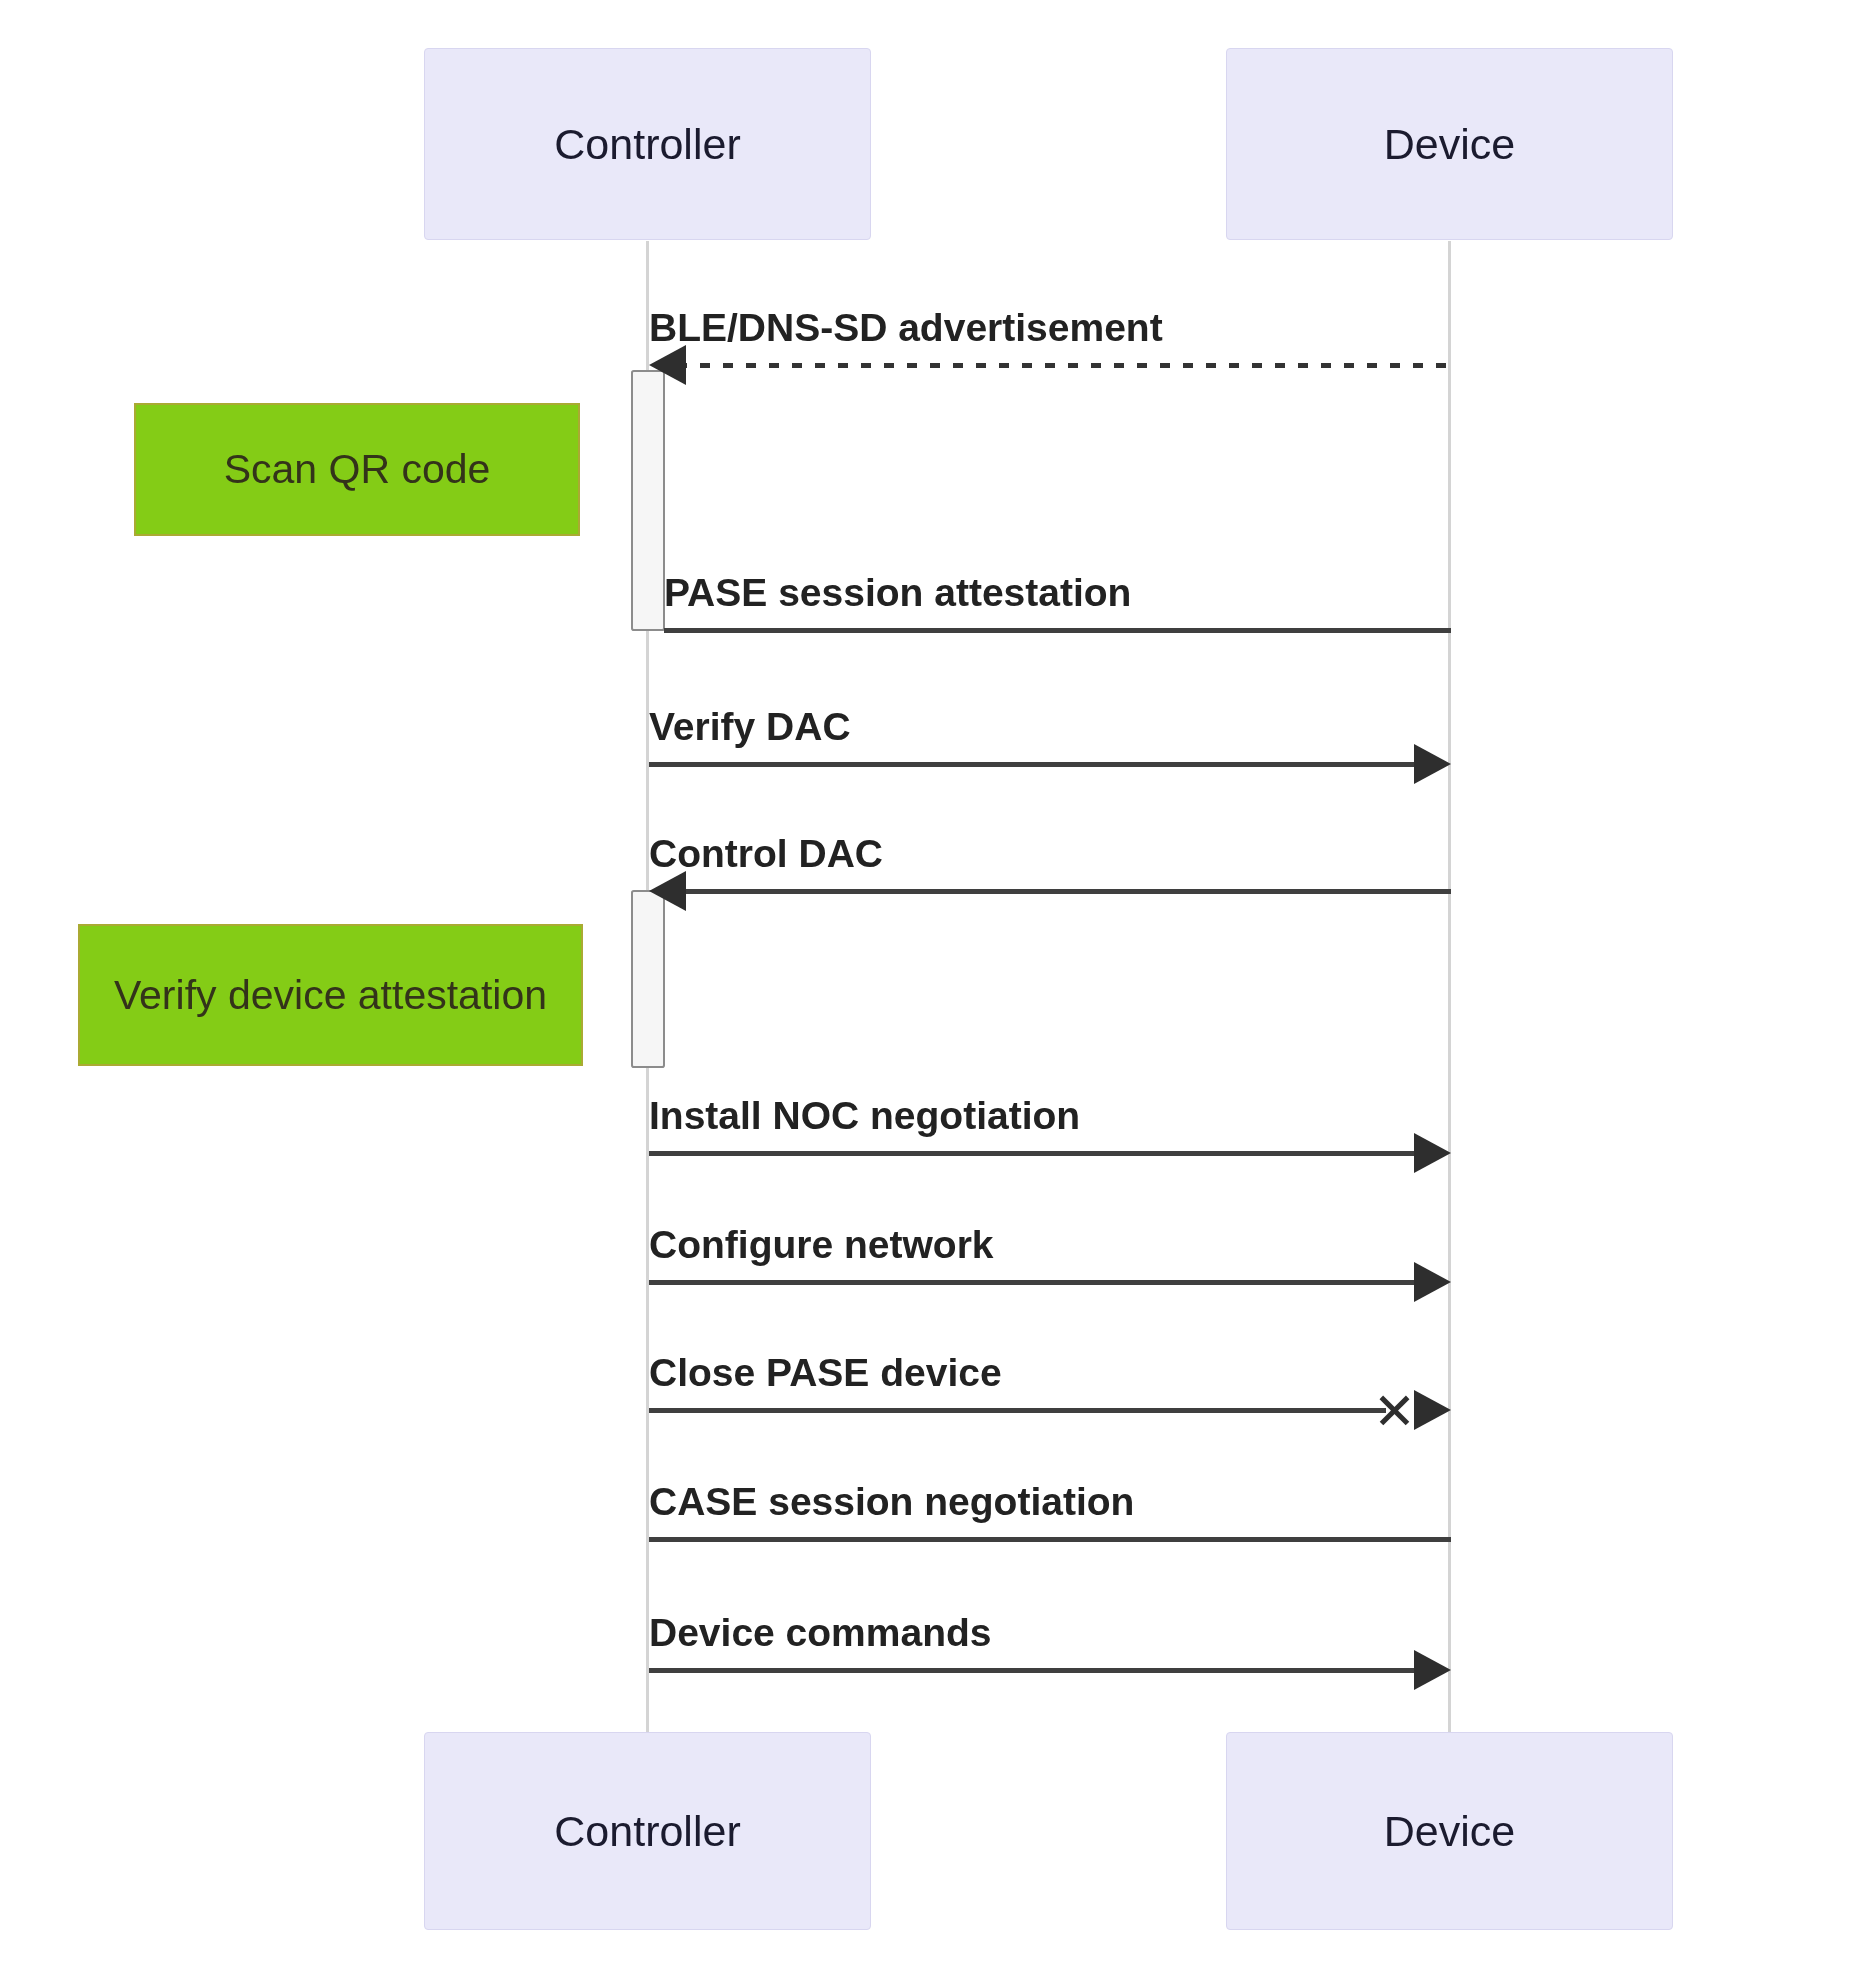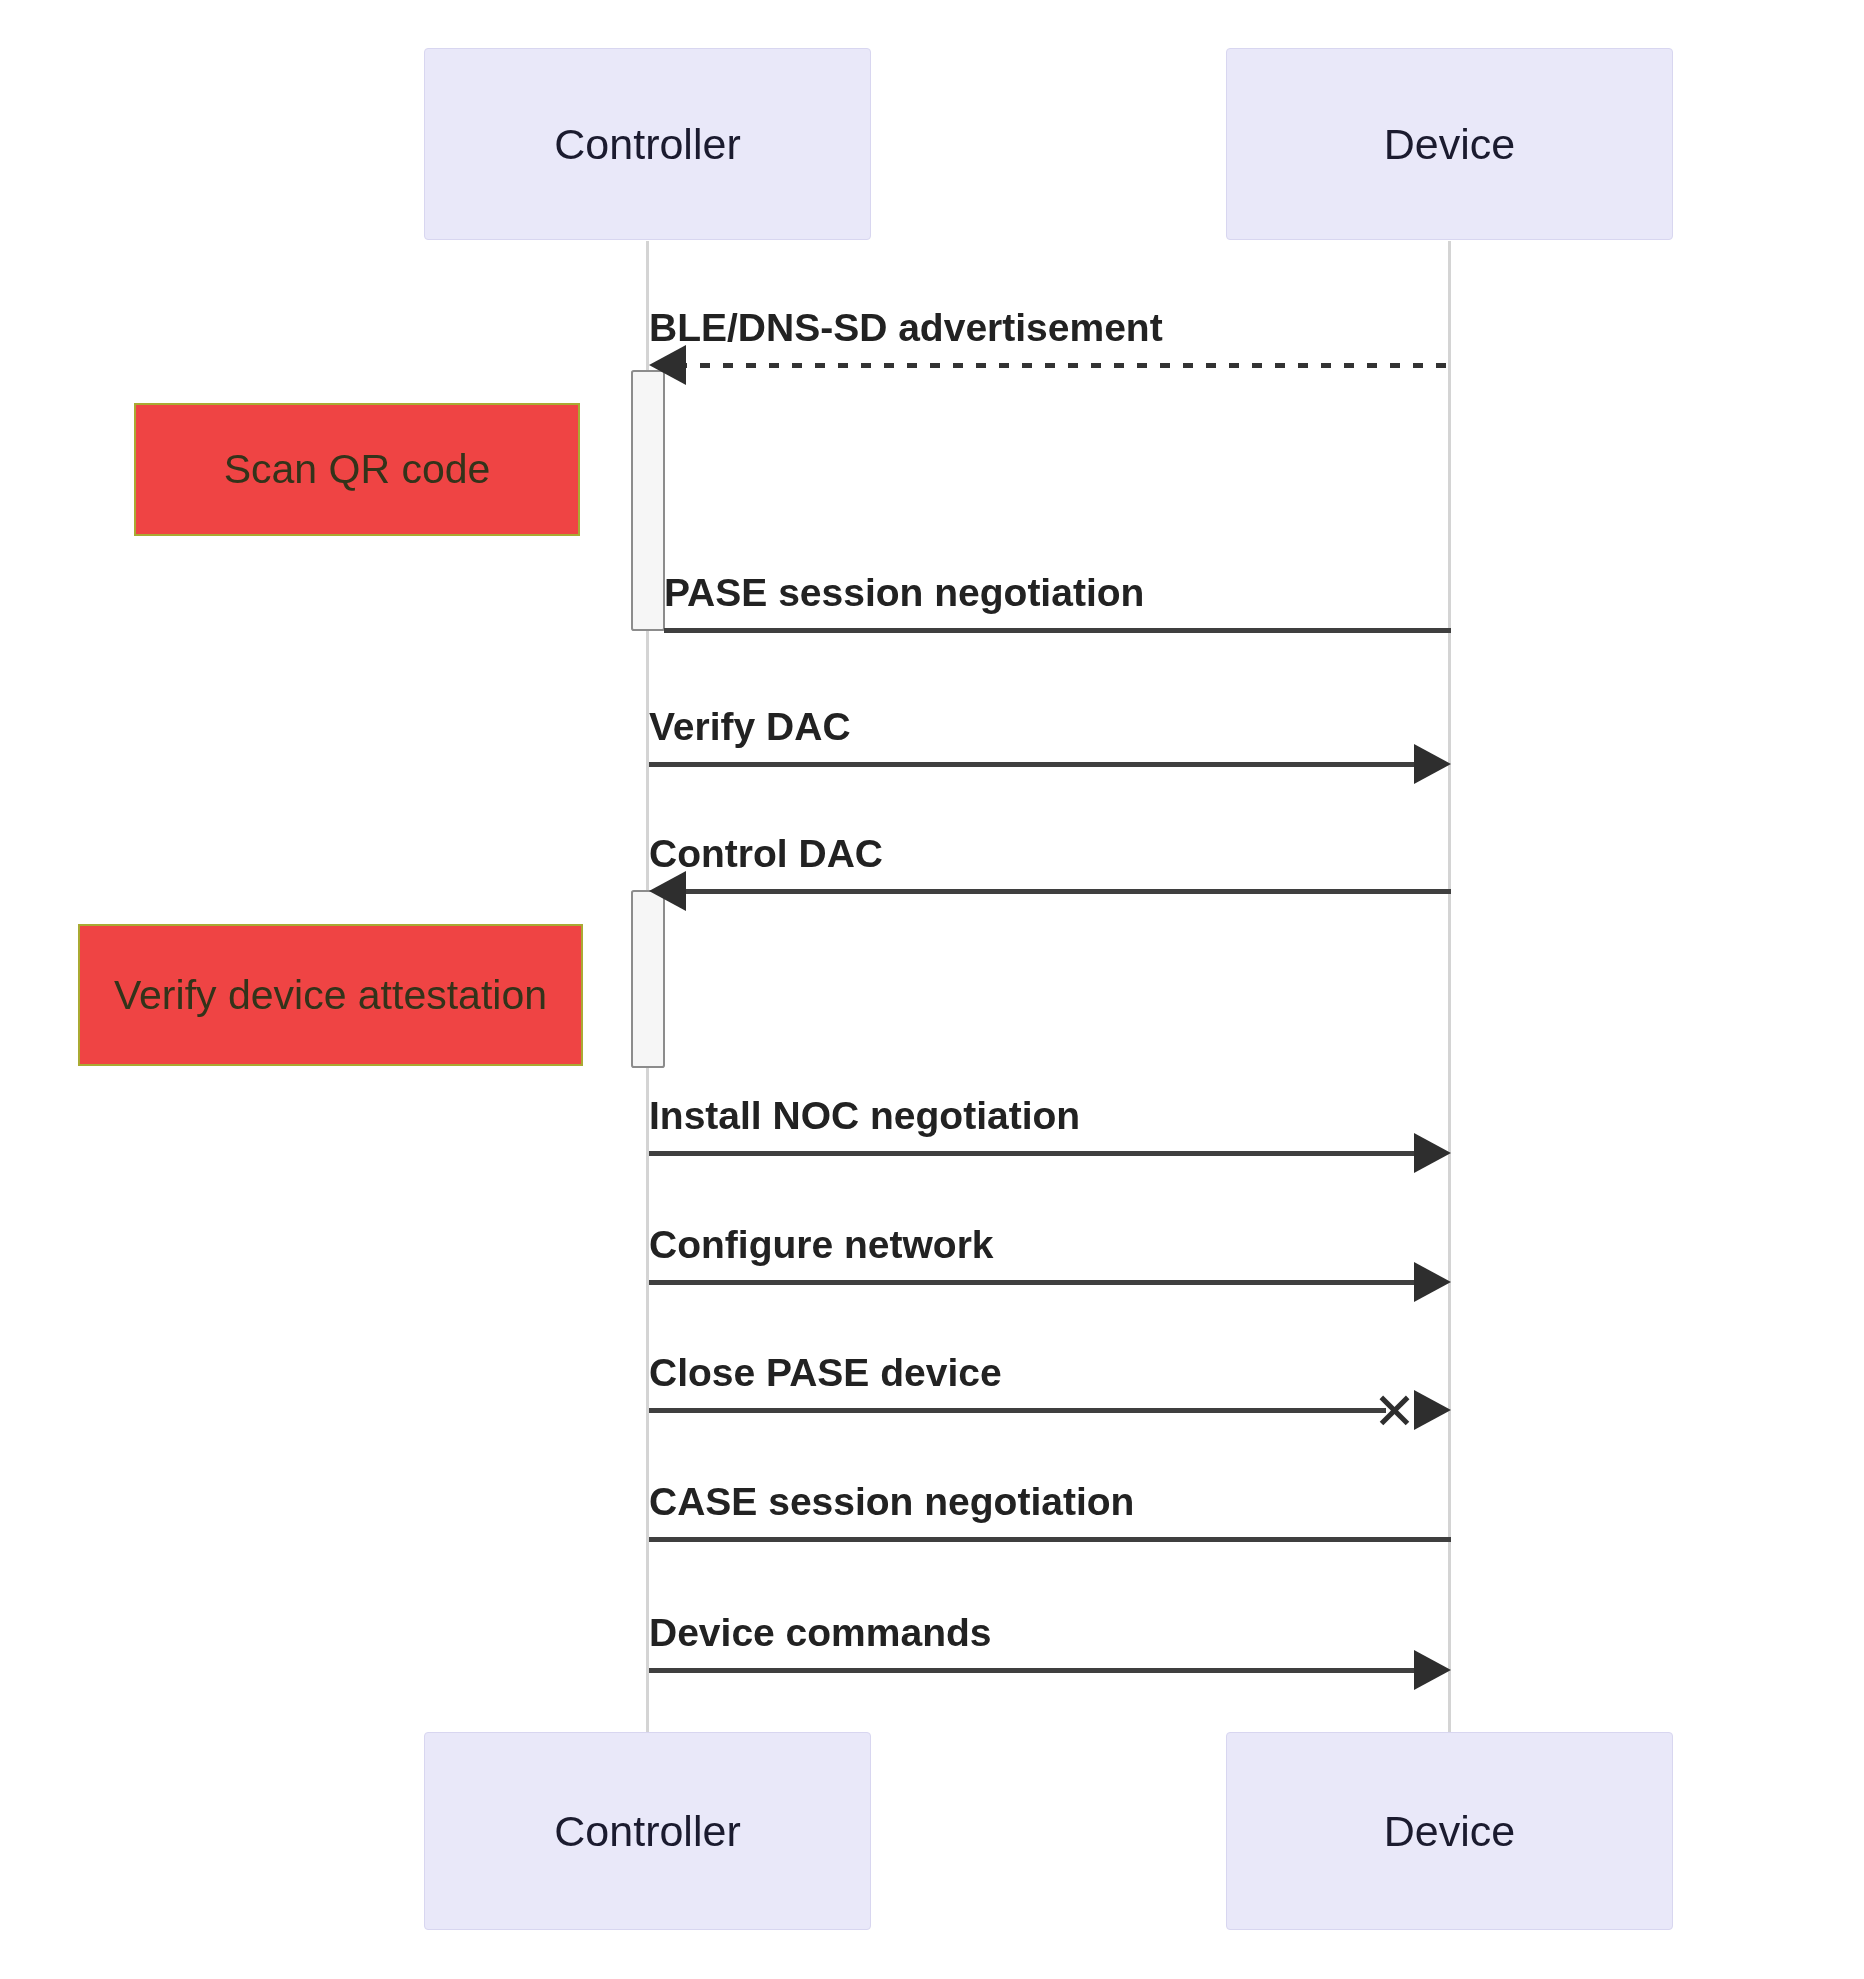--- a/index.html
+++ b/index.html
@@ -67,21 +67,21 @@
   .cross::before, .cross::after {
     content:""; position:absolute; top:15px; left:-1.9px;
     width:37px; height:4.7px; background:#2E2E2E;
   }
   .cross::before { transform:rotate(45deg); }
   .cross::after  { transform:rotate(-45deg); }
 
   
   .note {
     position:absolute;
-    background:#ef4444;
+    background:#84cc16;
     border:2.8px solid #AAAA33;
     display:flex; align-items:center; justify-content:center;
     font-size:41px; color:#33331A;
     box-sizing:border-box;
   }
 </style>
 </head>
 <body>
 
 <div class="canvas">
@@ -99,21 +99,21 @@
   <div class="activation" style="left:631px; top:370px; height:261px;"></div>
   <div class="activation" style="left:631px; top:890px; height:178px;"></div>
 
   <div class="msg" style="left:649px; top:365px; width:802px;">
     <div class="msg-label">BLE/DNS-SD advertisement</div>
     <div class="msg-line dashed" style="left:28px;"></div>
     <div class="arrowhead left"></div>
   </div>
 
   <div class="msg" style="left:664px; top:630px; width:787px;">
-    <div class="msg-label">PASE session negotiation</div>
+    <div class="msg-label">PASE session attestation</div>
     <div class="msg-line"></div>
   </div>
 
   <div class="msg" style="left:649px; top:764px; width:802px;">
     <div class="msg-label">Verify DAC</div>
     <div class="msg-line" style="right:7.5px;"></div>
     <div class="arrowhead right"></div>
   </div>
 
   <div class="msg" style="left:649px; top:891px; width:802px;">

